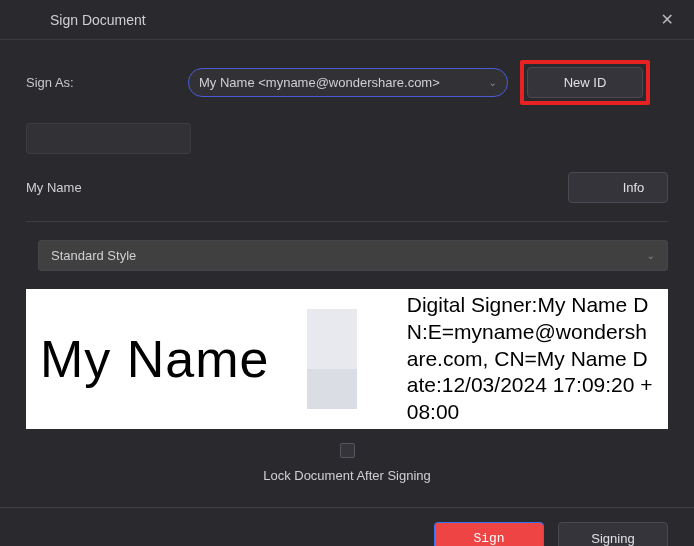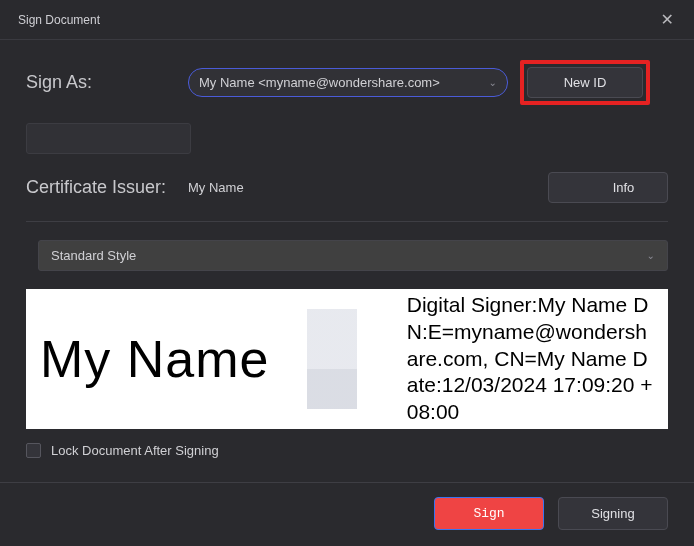--- a/index.html
+++ b/index.html
@@ -18,41 +18,42 @@
     }
     .titlebar {
       display: flex;
       justify-content: space-between;
       align-items: center;
       padding: 8px 14px 8px 18px;
       border-bottom: 1px solid #3a3a40;
     }
     .titlebar .title {
       color: #cfcfd4;
-      font-size: 12px;
+      font-size: 14px;
+      margin-left: 32px;
     }
     .close-x {
       color: #b8b8bc;
       font-size: 16px;
       cursor: pointer;
       padding: 2px 6px;
     }
     .content {
       padding: 20px 26px 10px 26px;
     }
     .row {
       display: flex;
       align-items: center;
       margin-bottom: 18px;
       gap: 12px;
     }
     .label {
       width: 150px;
       color: #c8c8cc;
-      font-size: 18px;
+      font-size: 13px;
     }
     .select-box {
       flex: 1;
       background: #313136;
       border: 1px solid #4a5bd8;
       border-radius: 14px;
       padding: 6px 10px;
       color: #d0d0d4;
       display: flex;
       justify-content: space-between;
@@ -89,21 +90,21 @@
       border-radius: 3px;
       padding: 7px 10px;
       color: #d0d0d4;
       width: 165px;
     }
     .static-text {
       color: #d0d0d4;
       flex: 1;
     }
     .btn-info {
-      width: 120px;
+      width: 100px;
       padding-left: 45px;
     }
     .separator {
       border: none;
       border-top: 1px solid #3e3e44;
       margin: 8px 0 18px 0;
     }
     .appearance-select {
       flex: 1;
       background: #404040;
@@ -156,20 +157,21 @@
       line-height: 1.28;
       word-break: break-all;
       margin-left: 40px;
     }
     .checkbox-row {
       display: flex;
       align-items: center;
       gap: 10px;
       margin-top: 6px;
       margin-bottom: 14px;
+      flex-direction: column;
     }
     .checkbox {
       width: 15px;
       height: 15px;
       background: #34343a;
       border: 1px solid #56565e;
       border-radius: 2px;
       cursor: pointer;
     }
     .bottom-bar {
@@ -211,21 +213,20 @@
     <div class="highlight-box">
       <div class="btn btn-new-id">New ID</div>
     </div>
   </div>
 
   <div class="row">
     <input type="password" class="input-field" value="" style="">
   </div>
 
   <div class="row">
-    <div class="label">Certificate Issuer:</div>
     <div class="static-text">My Name</div>
     <div class="btn btn-info">Info</div>
   </div>
 
   <hr class="separator">
 
   <div class="row">
     <div class="appearance-select">
       <span>Standard Style</span>
       <span class="chevron">⌄</span>

